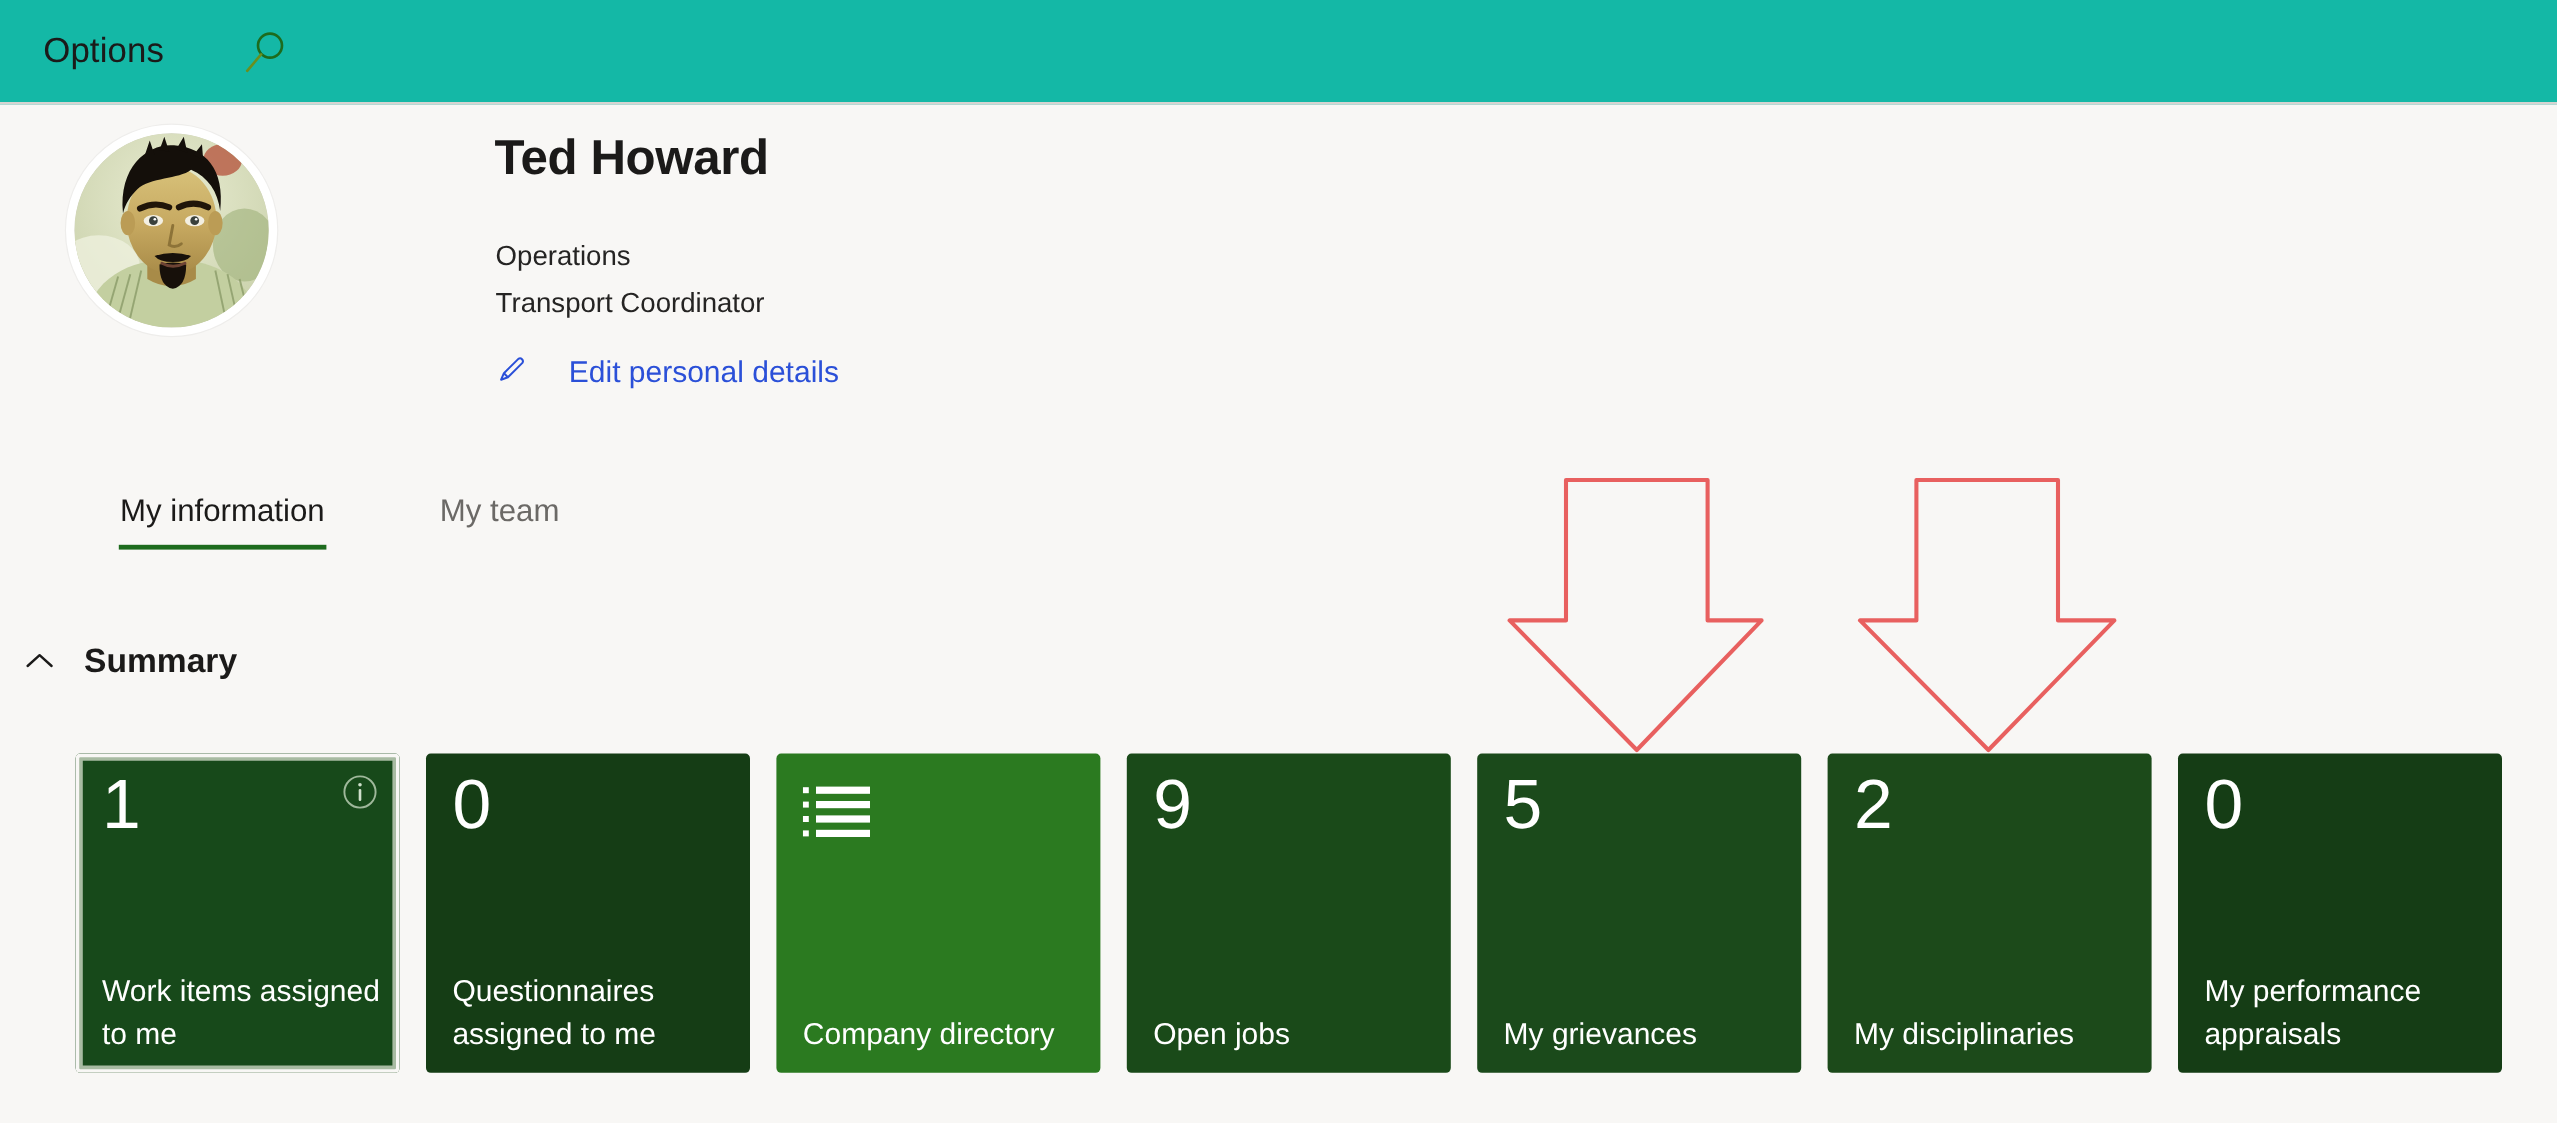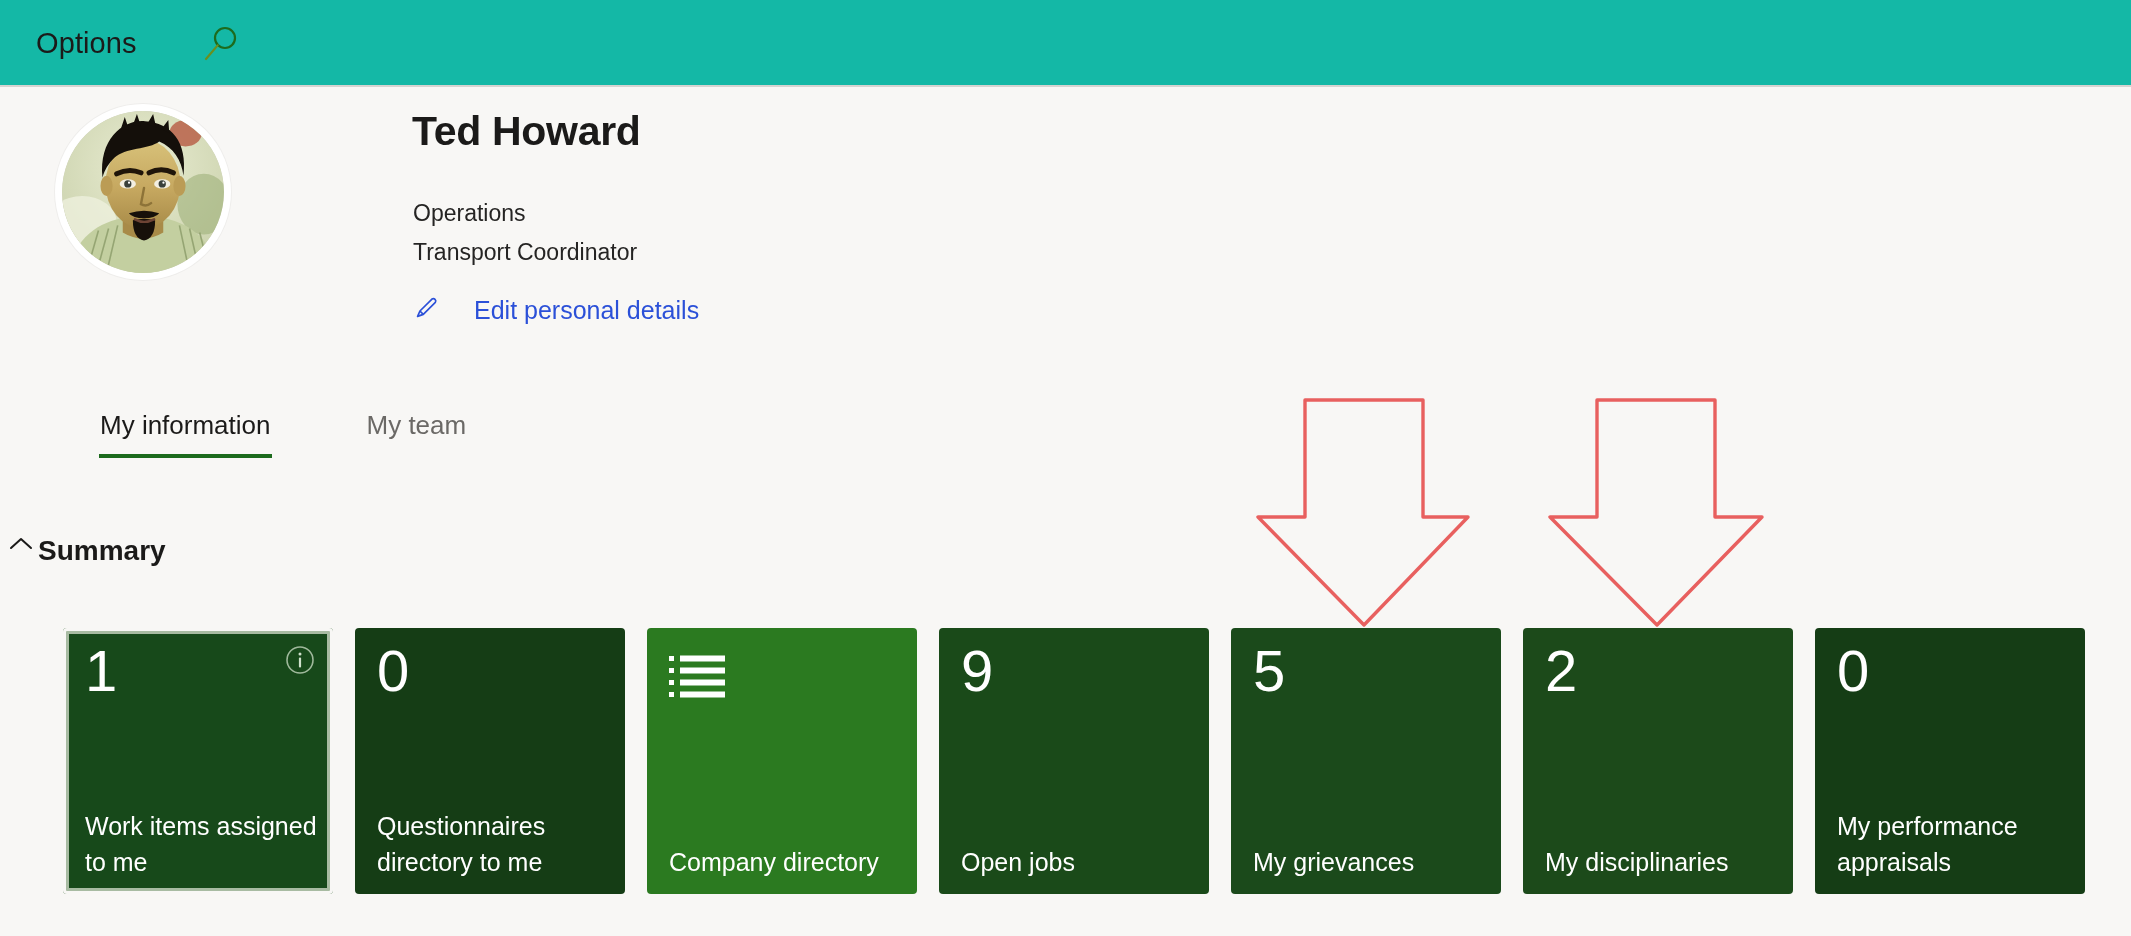--- a/index.html
+++ b/index.html
@@ -119,24 +119,25 @@
     margin-left: 44px;
   }
   .tab.active {
     color: #1b1a19;
     border-bottom: 4px solid #1d6b1d;
   }
 
   
   #summary-header {
     position: absolute;
-    left: 8px;
+    left: 20px;
     top: 535px;
     display: flex;
-    gap: 4px;
+    align-items: center;
+    gap: 24px;
     cursor: pointer;
   }
   #summary-header .chev {
     width: 26px; height: 18px;
   }
   #summary-title {
     font-size: 28px;
     font-weight: bold;
     color: #1b1a19;
   }
@@ -316,21 +317,21 @@
         <circle cx="15" cy="15" r="13" fill="none" stroke="#9fb89b" stroke-width="1.6"></circle>
         <circle cx="15" cy="9" r="1.5" fill="#cfe0cb"></circle>
         <rect x="13.9" y="12.4" width="2.2" height="10" rx="1" fill="#cfe0cb"></rect>
       </svg>
     </div>
     <div class="tile-label">Work items assigned to me</div>
   </div>
 
   <div class="tile" style="background: rgb(21, 61, 21);">
     <div class="tile-count">0</div>
-    <div class="tile-label">Questionnaires directory to me</div>
+    <div class="tile-label">Questionnaires assigned to me</div>
   </div>
 
   <div class="tile" style="background: rgb(43, 122, 32);">
     <div class="tile-listicon">
       <svg viewBox="0 0 62 48" width="62" height="48">
         <g fill="#ffffff">
           <rect x="0" y="2" width="5" height="5"></rect>
             <rect x="11" y="1.5" width="45" height="6"></rect>
           <rect x="0" y="14" width="5" height="5"></rect>
             <rect x="11" y="13.5" width="45" height="6"></rect>

